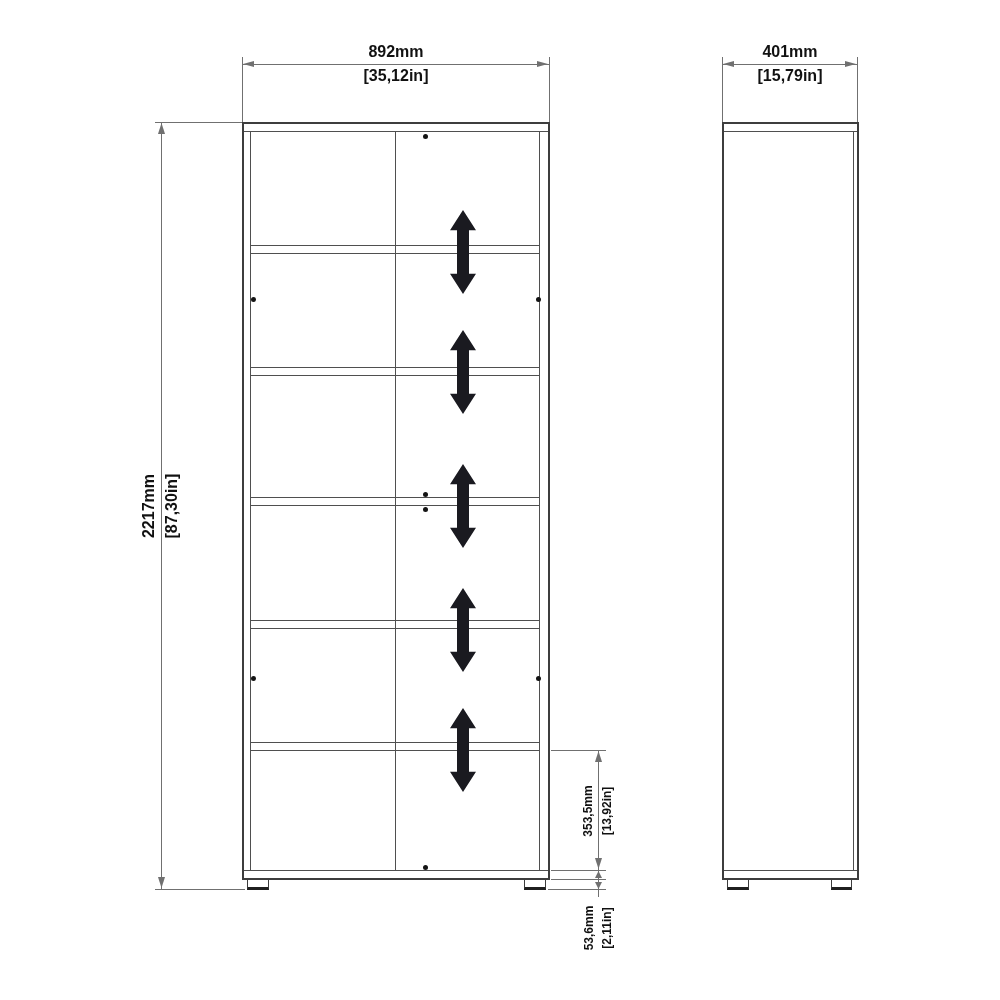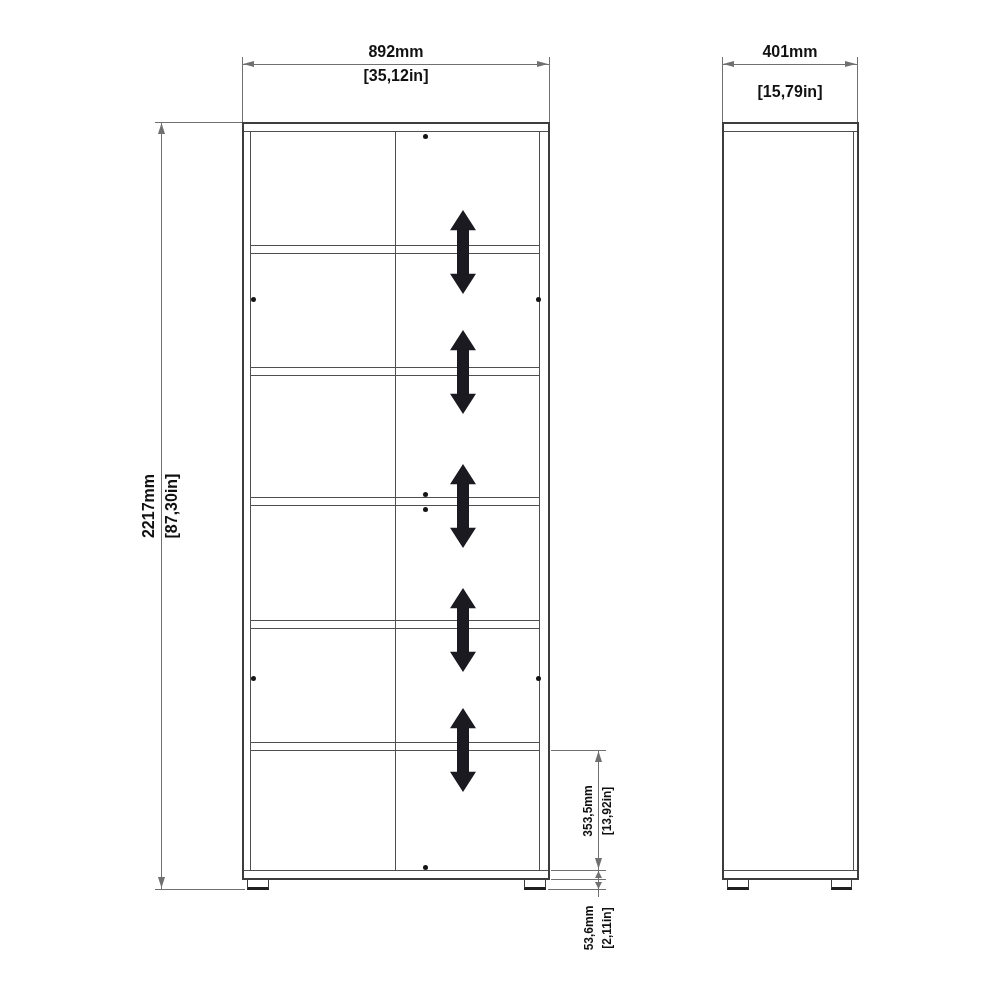--- a/index.html
+++ b/index.html
@@ -106,21 +106,21 @@
     <div class="dim-label size-lg" style="left:396px;top:76px;">[35,12in]</div>
   </div>
 
   <div>
     <div class="vl dim" style="left:722px;top:57px;height:65px;"></div>
     <div class="vl dim" style="left:857px;top:57px;height:65px;"></div>
     <div class="hl dim" style="left:722px;top:64px;width:136px;"></div>
     <div class="ah ah-left" style="left:723px;top:61px;"></div>
     <div class="ah ah-right" style="left:845px;top:61px;"></div>
     <div class="dim-label size-lg" style="left:790px;top:52px;">401mm</div>
-    <div class="dim-label size-lg" style="left:790px;top:92px;">[15,79in]</div>
+    <div class="dim-label size-lg" style="left:790px;top:76px;">[15,79in]</div>
   </div>
 
   <div>
     <div class="hl dim" style="left:155px;top:122px;width:87px;"></div>
     <div class="hl dim" style="left:155px;top:889px;width:90px;"></div>
     <div class="vl dim" style="left:161px;top:122px;height:767px;"></div>
     <div class="ah ah-up" style="left:158px;top:123px;"></div>
     <div class="ah ah-down" style="left:158px;top:877px;"></div>
     <div class="dim-label rot size-lg" style="left:149px;top:506px;">2217mm</div>
     <div class="dim-label rot size-lg" style="left:172px;top:506px;">[87,30in]</div>

